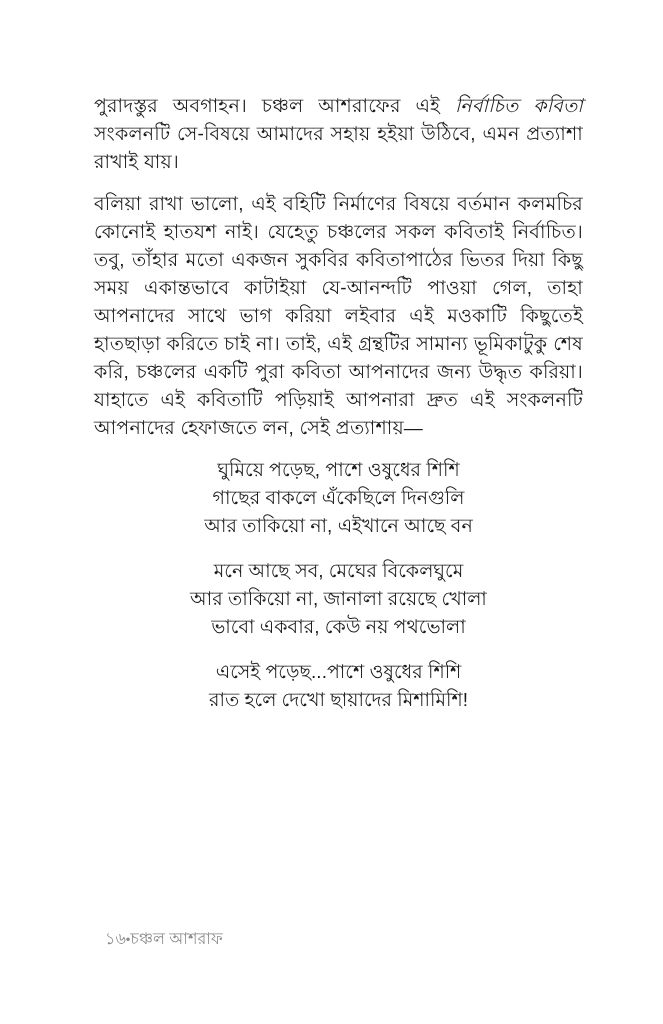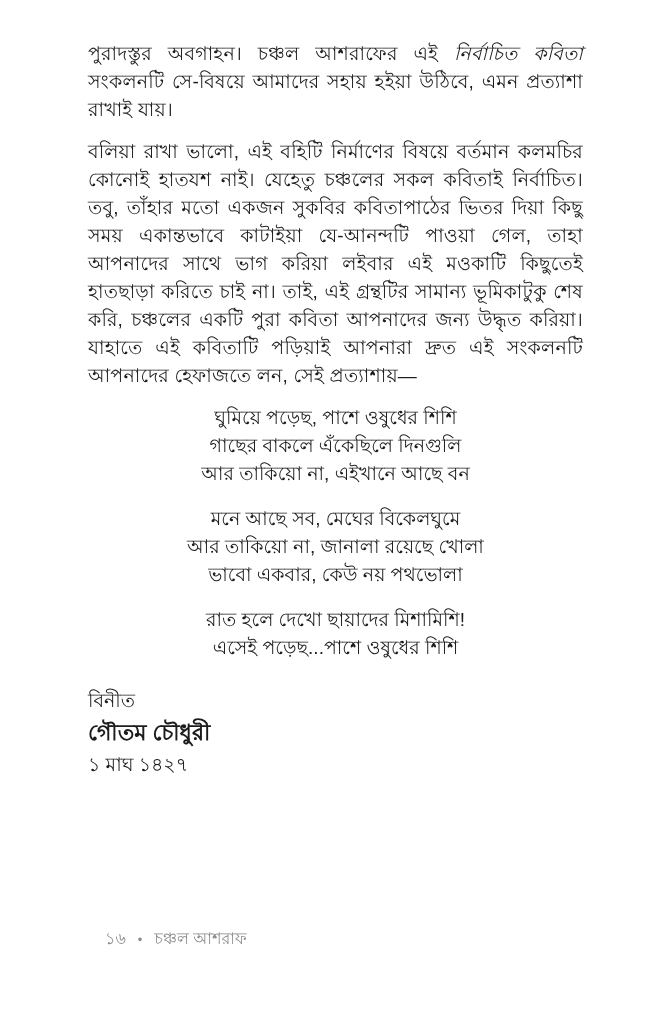--- a/index.html
+++ b/index.html
@@ -6,21 +6,22 @@
   .page{
     position:relative;
     width:663px;height:1024px;
     margin:0 auto;
     background:#ffffff;
     overflow:hidden;
     font-family:"Liberation Sans", sans-serif;
     color:#1c1c1c;
   }
   .content{
-    padding:40px 80px 0 88px; 
+    padding:92px 80px 0 88px; 
+    margin-left:6px;
   }
   p.body{
     margin:0 0 14px 0;
     font-size:19px;
     line-height:28px;
     text-align:justify;
     letter-spacing:0.2px;
   }
   .italic{font-style:italic;}
   .poem-title{
@@ -40,21 +41,21 @@
   .signature .name{font-size:22px;font-weight:bold;line-height:34px;}
   .signature .date{font-size:19px;line-height:30px;}
   .footer{
     position:absolute;
     left:105px;
     top:926px;
     font-size:16px;
     color:#8a8a8a;
     display:flex;
     align-items:center;
-    gap:12px;
+    gap:0;
   }
   .footer .dot{
     font-size:13px;
     line-height:1;
     color:#8a8a8a;
   }
 </style>
 </head>
 <body>
 
@@ -73,29 +74,24 @@
     </div>
 
 
     <div class="stanza">
       <div class="line">মনে আছে সব, মেঘের বিকেলঘুমে</div>
       <div class="line">আর তাকিয়ো না, জানালা রয়েছে খোলা</div>
       <div class="line">ভাবো একবার, কেউ নয় পথভোলা</div>
     </div>
 
     <div class="stanza">
+      <div class="line">এসেই পড়েছ...পাশে ওষুধের শিশি</div>
       <div class="line">রাত হলে দেখো ছায়াদের মিশামিশি!</div>
-      <div class="line">এসেই পড়েছ...পাশে ওষুধের শিশি</div>
     </div>
 
-    <div class="signature">
-      <div class="salutation">বিনীত</div>
-      <div class="name">গৌতম চৌধুরী</div>
-      <div class="date">১ মাঘ ১৪২৭</div>
-    </div>
 
   </div>
 
   <div class="footer">
     <span>১৬</span>
     <span class="dot">•</span>
     <span>চঞ্চল আশরাফ</span>
   </div>
 </div>
 

